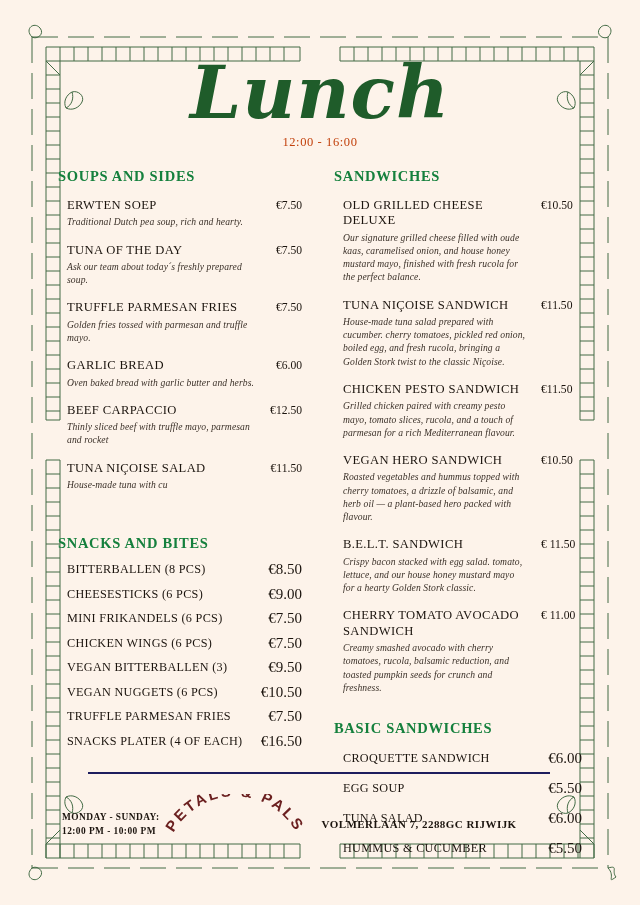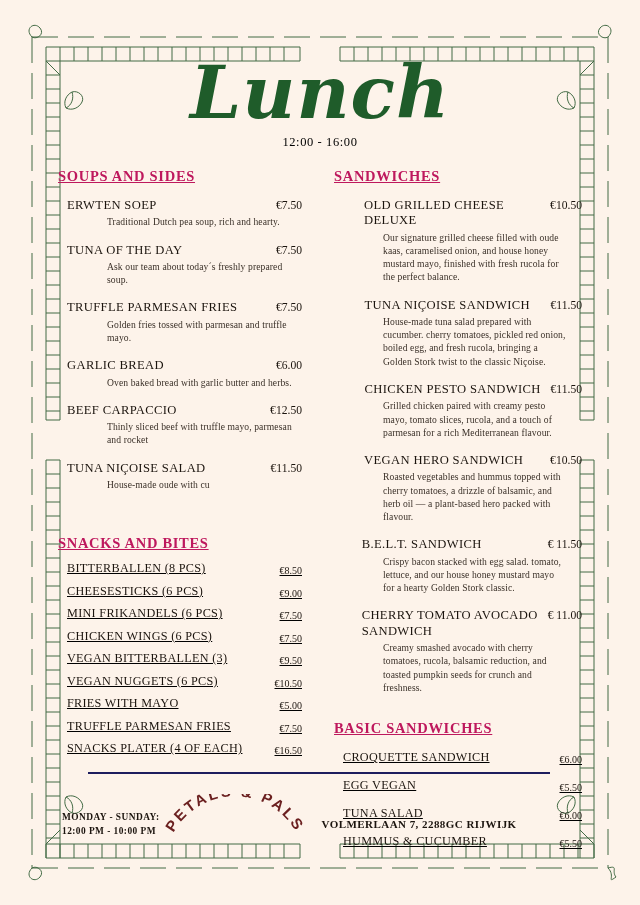--- a/index.html
+++ b/index.html
@@ -43,21 +43,21 @@
     font-weight: 700;
     font-size: 73px;
     line-height: 0.95;
     color: #1f5c2a;
     letter-spacing: 1px;
   }
   .menu-hours {
     margin-top: 8px;
     font-family: "Liberation Serif", serif;
     font-size: 12.5px;
-    color: #000000;
+    color: #c2410c;
     letter-spacing: 0.6px;
   }
 
   .columns {
     position: absolute;
     top: 168px;
     left: 0;
     width: 640px;
     display: flex;
     box-sizing: border-box;
@@ -71,89 +71,87 @@
   .col-right {
     width: 266px;
     padding-left: 18px;
     box-sizing: border-box;
   }
 
   .section-title {
     font-family: "Liberation Serif", serif;
     font-weight: 700;
     font-size: 14.5px;
-    color: #be185d;
+    color: #15803d;
     letter-spacing: 0.7px;
     margin: 0 0 13px 0;
-    text-decoration: underline;
   }
   .section-title.tight { margin-bottom: 9px; }
   .section-block { margin-bottom: 6px; }
   .section-block.spaced-top { margin-top: 44px; }
   .section-block.spaced-top-sm { margin-top: 26px; }
 
   .item {
     margin-bottom: 14px;
     padding-left: 9px;
   }
   .item:last-child { margin-bottom: 0; }
 
   .item-head {
     display: flex;
     align-items: flex-start;
-    justify-content: flex-end;
-    gap: 8px;
+    justify-content: flex-start;
+    gap: 20px;
   }
   .item-name {
     font-family: "Liberation Serif", serif;
     font-size: 12.6px;
     color: #1b140e;
     letter-spacing: 0.35px;
     line-height: 1.22;
     flex: 1 1 auto;
   }
   .item-price {
     font-family: "Liberation Serif", serif;
     font-size: 11.6px;
     color: #1b140e;
     white-space: nowrap;
     flex: 0 0 auto;
     padding-top: 1px;
   }
   .item-desc {
     font-family: "Liberation Serif", serif;
+    font-style: italic;
     font-size: 9.6px;
     line-height: 1.38;
     color: #3a3028;
     margin-top: 2px;
     max-width: 196px;
     letter-spacing: 0.1px;
-    margin-left: 40px;
   }
   .col-right .item-desc { max-width: 184px; }
   .col-right .item-name { max-width: 178px; }
 
   
   .row {
     display: flex;
-    align-items: flex-end;
+    align-items: center;
     justify-content: space-between;
     padding-left: 9px;
     margin-bottom: 7.5px;
-    text-decoration: underline;
   }
   .row-name {
     font-family: "Liberation Serif", serif;
     font-size: 12.2px;
     color: #1b140e;
     letter-spacing: 0.3px;
   }
   .row-price {
     font-family: "Liberation Serif", serif;
-    font-size: 10px;
+    font-size: 15px;
     color: #1b140e;
     white-space: nowrap;
   }
   .col-right .row { margin-bottom: 13px; }
 
   
   .footer-rule {
     position: absolute;
     left: 88px;
     top: 772px;
@@ -521,21 +519,21 @@
             <div class="item-price">€12.50</div>
           </div>
           <div class="item-desc">Thinly sliced beef with truffle mayo, parmesan and rocket</div>
         </div>
 
         <div class="item">
           <div class="item-head">
             <div class="item-name">TUNA NIÇOISE SALAD</div>
             <div class="item-price">€11.50</div>
           </div>
-          <div class="item-desc">House-made oude with cu</div>
+          <div class="item-desc">House-made tuna with cu</div>
         </div>
       </div>
 
       <div class="section-block spaced-top">
         <div class="section-title tight">SNACKS AND BITES</div>
 
         <div class="row">
           <div class="row-name">BITTERBALLEN (8 PCS)</div>
           <div class="row-price">€8.50</div>
         </div>
@@ -553,24 +551,20 @@
         </div>
         <div class="row">
           <div class="row-name">VEGAN BITTERBALLEN (3)</div>
           <div class="row-price">€9.50</div>
         </div>
         <div class="row">
           <div class="row-name">VEGAN NUGGETS (6 PCS)</div>
           <div class="row-price">€10.50</div>
         </div>
         <div class="row">
-          <div class="row-name">FRIES WITH MAYO</div>
-          <div class="row-price">€5.00</div>
-        </div>
-        <div class="row">
           <div class="row-name">TRUFFLE PARMESAN FRIES</div>
           <div class="row-price">€7.50</div>
         </div>
         <div class="row">
           <div class="row-name">SNACKS PLATER (4 OF EACH)</div>
           <div class="row-price">€16.50</div>
         </div>
       </div>
     </div>
 
@@ -629,21 +623,21 @@
       </div>
 
       <div class="section-block spaced-top-sm">
         <div class="section-title">BASIC SANDWICHES</div>
 
         <div class="row">
           <div class="row-name">CROQUETTE SANDWICH</div>
           <div class="row-price">€6.00</div>
         </div>
         <div class="row">
-          <div class="row-name">EGG VEGAN</div>
+          <div class="row-name">EGG SOUP</div>
           <div class="row-price">€5.50</div>
         </div>
         <div class="row">
           <div class="row-name">TUNA SALAD</div>
           <div class="row-price">€6.00</div>
         </div>
         <div class="row">
           <div class="row-name">HUMMUS &amp; CUCUMBER</div>
           <div class="row-price">€5.50</div>
         </div>

